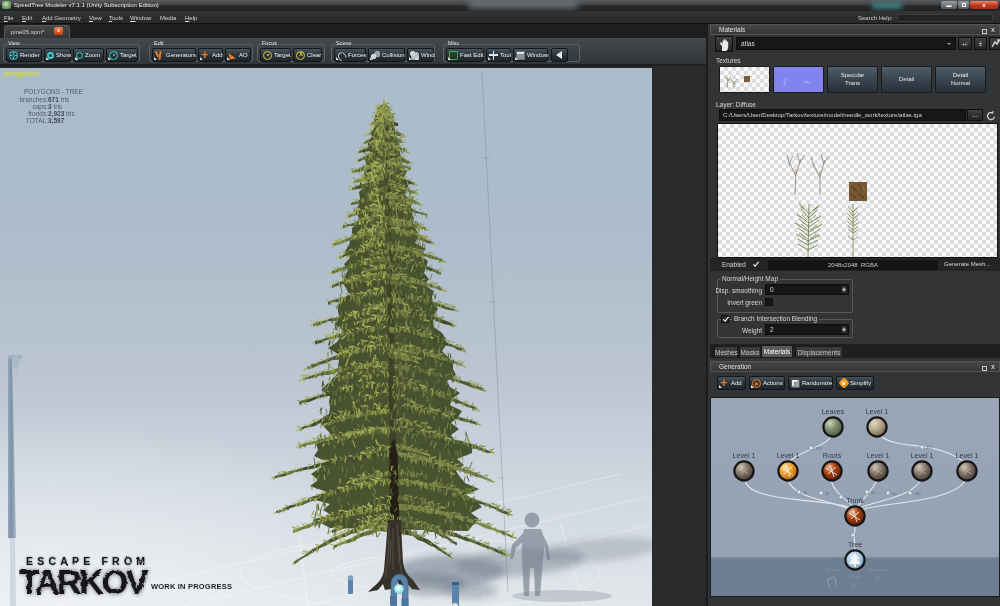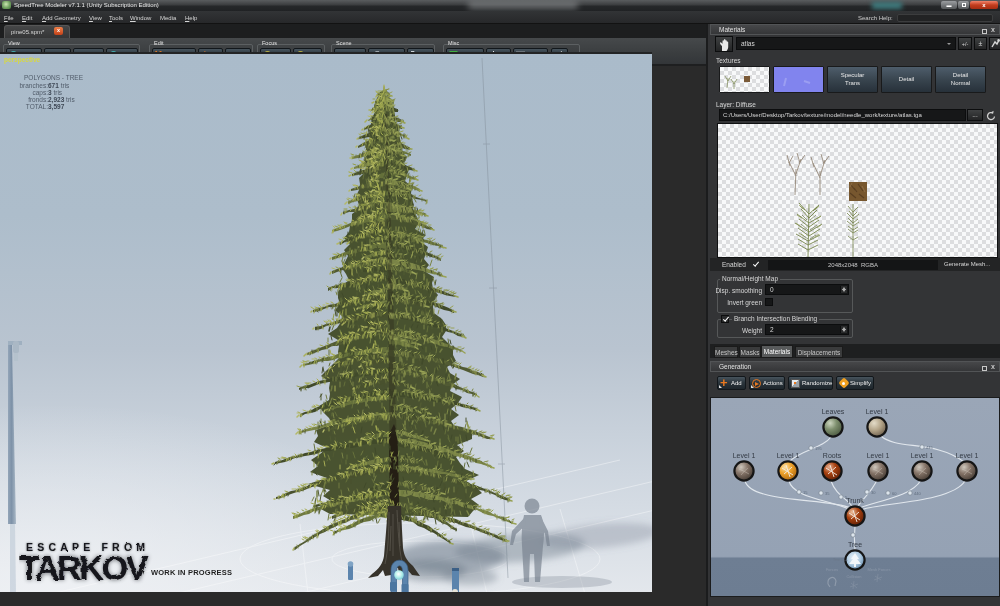--- a/index.html
+++ b/index.html
@@ -49,21 +49,21 @@
 #ic-tool:before{content:"";position:absolute;left:3.7px;top:0;width:1.6px;height:9px;background:#e8e8e8;} #ic-tool:after{content:"";position:absolute;left:0;top:3.7px;width:9px;height:1.6px;background:#e8e8e8;}
 #ic-win{background:linear-gradient(#dde2e6 2px,#8a9298 2px);border:1px solid #6a7278;}
 #ic-gact{border:1.5px solid #e87820;border-radius:50%;position:relative;}
 #ic-gact:before{content:"";position:absolute;left:2px;top:2px;border-left:4px solid #e87820;border-top:2.5px solid transparent;border-bottom:2.5px solid transparent;}
 #ic-grand{background:linear-gradient(135deg,#e8ecef 45%,#9aa2a8 45%);border:1px solid #555;position:relative;}
 #ic-grand:before{content:"";position:absolute;left:2px;top:2px;width:2px;height:2px;background:#e87820;}
 #ic-gsimp{position:relative;}
 #ic-gsimp:before{content:"";position:absolute;left:0.5px;top:0.5px;width:8px;height:8px;background:#f0a020;border-radius:2px;transform:rotate(45deg);}
 #ic-gsimp:after{content:"";position:absolute;left:3px;top:3px;width:3px;height:3px;background:#fff;border-radius:50%;}
 
-#viewport{left:0;top:52px;width:652px;height:540px;border-top:2px solid #232425;background:radial-gradient(120% 70% at 8% 100%,rgba(240,242,245,0.85) 0%,rgba(240,242,245,0) 50%),linear-gradient(#aabbca 0%,#adbdcb 30%,#b9c4d0 55%,#cfd7e0 78%,#e3e7ec 100%);overflow:hidden;}
+#viewport{left:0;top:66px;width:652px;height:540px;border-top:2px solid #232425;background:radial-gradient(120% 70% at 8% 100%,rgba(240,242,245,0.85) 0%,rgba(240,242,245,0) 50%),linear-gradient(#aabbca 0%,#adbdcb 30%,#b9c4d0 55%,#cfd7e0 78%,#e3e7ec 100%);overflow:hidden;}
 #persp{left:4px;top:2px;color:#d8d840;font-size:6.5px;font-weight:bold;}
 .stats{position:absolute;font-size:6.5px;color:#515c6a;}
 .sv{position:absolute;left:48px;font-size:6.5px;color:#515c6a;}
 #logo{position:absolute;left:19px;top:484px;}
 #panel{left:706px;top:24px;width:294px;height:582px;background:#333436;border-left:2px solid #1b1c1d;}
 .hdr{position:absolute;left:2px;width:290px;height:11px;background:linear-gradient(#464749,#353638);border:1px solid #525456;color:#e2e2e2;font-size:6.5px;line-height:10px;padding-left:8px;}
 .hicons{position:absolute;right:4px;top:2px;} .hic1{display:inline-block;width:5px;height:5px;border:1px solid #c8c8c8;margin-right:4px;} .hic2{display:inline-block;color:#c8c8c8;font-size:7px;font-weight:bold;line-height:5px;vertical-align:top;}
 .din{background:#161718;border:1px solid #0c0d0e;color:#d8d8d8;font-size:6.5px;}
 .lab{position:absolute;color:#d8d8d8;font-size:6.5px;}
 .thumb{position:absolute;top:0;width:51px;height:27px;border:1px solid #191a1b;border-radius:1px;background:linear-gradient(#4e5d6b,#39454f 50%,#27313a);color:#e8e8e8;font-size:6px;text-align:center;display:flex;align-items:center;justify-content:center;line-height:1.2;}

